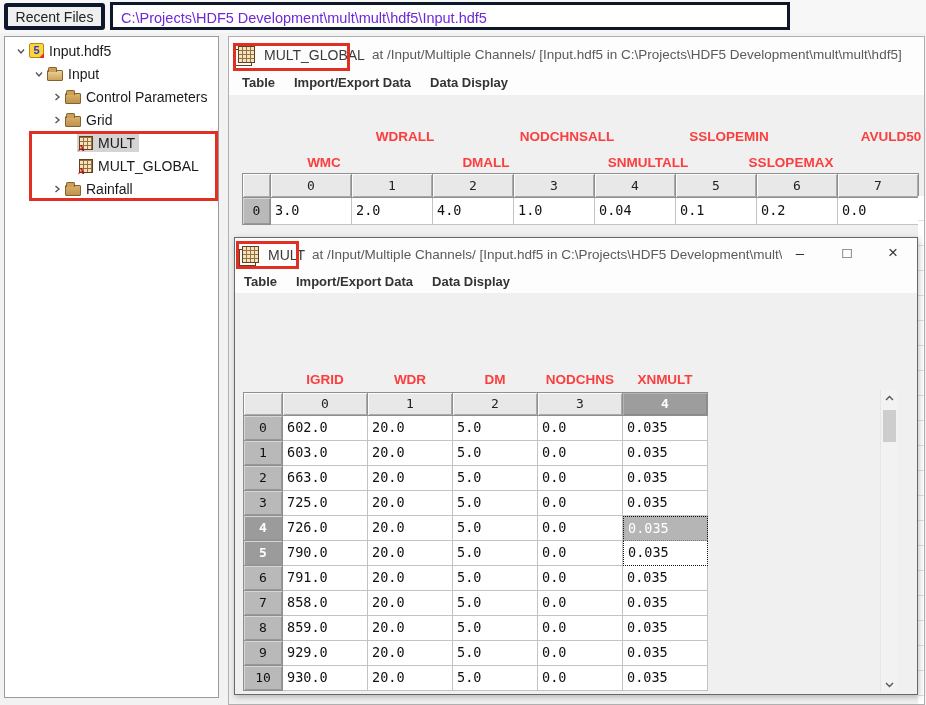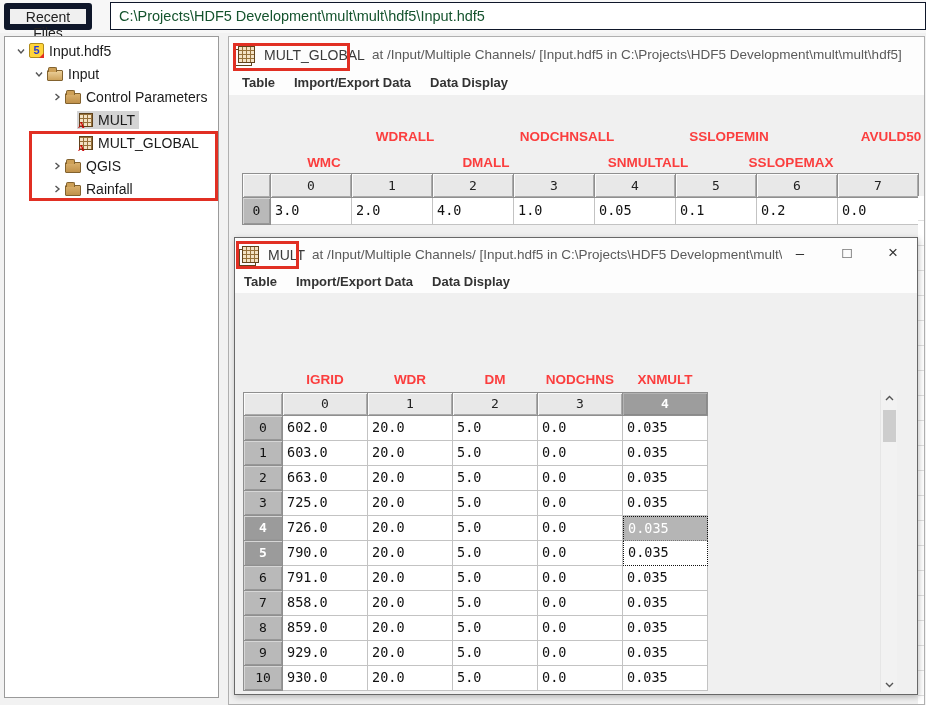--- a/index.html
+++ b/index.html
@@ -1,25 +1,25 @@
 <!DOCTYPE html>
 <html><head>
 <meta charset="utf-8">
 <style>
   * { margin:0; padding:0; box-sizing:border-box; }
   body { background:#e8e8e8; font-family:"Liberation Sans", sans-serif; }
   #app { position:relative; width:926px; height:705px; background:#f2f2f2; overflow:hidden; }
 
   
   .topbar { position:absolute; left:0; top:0; width:926px; height:33px; background:#f7f7f7; }
-  .recent-btn { position:absolute; left:4px; top:3px; width:88px; height:27px;
-    background:#f0f0f0; border:6px solid #0f172a; border-radius:3px; font-size:14px; color:#222;
+  .recent-btn { position:absolute; left:4px; top:3px; width:101px; height:27px;
+    background:#f0f0f0; border:4px solid #0f172a; border-radius:3px; font-size:14px; color:#222;
     font-family:"Liberation Sans",sans-serif; }
-  .path-field { position:absolute; left:110px; top:2px; width:816px; height:28px; background:#fff;
-    border:1px solid #0f172a; font-size:14.5px; color:#14532d; line-height:26px; padding-left:8px;
+  .path-field { position:absolute; left:110px; top:2px; width:680px; height:28px; background:#fff;
+    border:3px solid #0f172a; font-size:14.5px; color:#6d28d9; line-height:26px; padding-left:8px;
     white-space:nowrap; overflow:hidden; }
 
   
   .tree-panel { position:absolute; left:4px; top:36px; width:215px; height:662px; background:#fff;
     border:1px solid #9a9a9a; padding-top:2px; overflow:hidden; }
   .trow { display:flex; align-items:center; height:23px; font-size:14px; color:#1a1a1a; white-space:nowrap; }
   .chev { width:16px; height:14px; display:inline-flex; align-items:center; justify-content:center; flex:0 0 auto; }
   .tsel { display:inline-flex; align-items:center; padding:1px 4px 1px 2px; }
   .tsel.on { background:#d4d4d4; }
   .tlabel { margin-left:5px;text-align:center; }
@@ -130,44 +130,44 @@
     </div>
     <div class="trow" style="padding-left:44px">
       <span class="chev">
           <svg width="10" height="10" viewBox="0 0 10 10">
             <polyline points="3.5,2 7,5 3.5,8" fill="none" stroke="#555" stroke-width="1.4"></polyline>
           </svg>
         </span>
       <span class="ic folder"></span>
       <span class="tlabel">Control Parameters</span>
     </div>
+    <div class="trow" style="padding-left:44px">
+      <span class="chev">
+          <svg width="10" height="10" viewBox="0 0 10 10">
+            <polyline points="3.5,2 7,5 3.5,8" fill="none" stroke="#555" stroke-width="1.4"></polyline>
+          </svg>
+        </span>
+      <span class="ic folder"></span>
+      <span class="tlabel">Grid</span>
+    </div>
     <div class="trow" style="padding-left:72px">
       <span class="tsel on">
         <span class="ic dsicon">
             <i>A</i>
           </span>
         <span class="tlabel">MULT</span>
       </span>
     </div>
     <div class="trow" style="padding-left:72px">
       <span class="tsel">
         <span class="ic dsicon">
             <i>A</i>
           </span>
         <span class="tlabel">MULT_GLOBAL</span>
       </span>
-    </div>
-    <div class="trow" style="padding-left:44px">
-      <span class="chev">
-          <svg width="10" height="10" viewBox="0 0 10 10">
-            <polyline points="3.5,2 7,5 3.5,8" fill="none" stroke="#555" stroke-width="1.4"></polyline>
-          </svg>
-        </span>
-      <span class="ic folder"></span>
-      <span class="tlabel">QGIS</span>
     </div>
     <div class="trow" style="padding-left:44px">
       <span class="chev">
           <svg width="10" height="10" viewBox="0 0 10 10">
             <polyline points="3.5,2 7,5 3.5,8" fill="none" stroke="#555" stroke-width="1.4"></polyline>
           </svg>
         </span>
       <span class="ic folder"></span>
       <span class="tlabel">Rainfall</span>
     </div>
@@ -208,21 +208,21 @@
         <div class="hc w81">5</div>
         <div class="hc w81">6</div>
         <div class="hc w81">7</div>
       </div>
       <div class="tr">
         <div class="rh w29">0</div>
         <div class="dc w81">3.0</div>
         <div class="dc w81">2.0</div>
         <div class="dc w81">4.0</div>
         <div class="dc w81">1.0</div>
-        <div class="dc w81">0.05</div>
+        <div class="dc w81">0.04</div>
         <div class="dc w81">0.1</div>
         <div class="dc w81">0.2</div>
         <div class="dc w81">0.0</div>
       </div>
     </div>
     <div class="sliver"></div>
   </div>
 
   <div class="win mult-win">
     <div class="titlestrip"></div>

